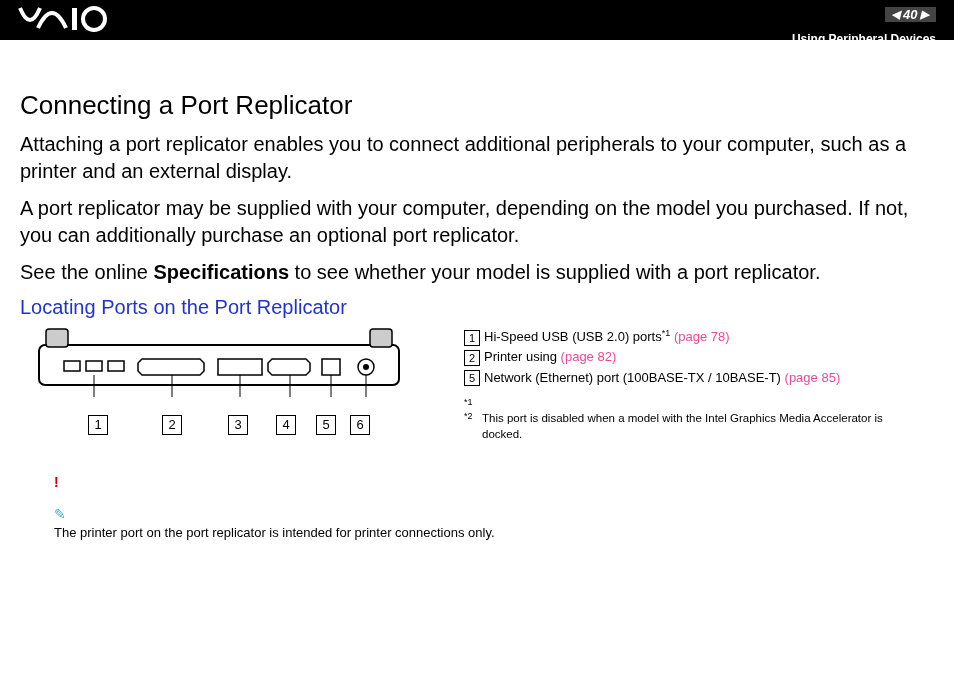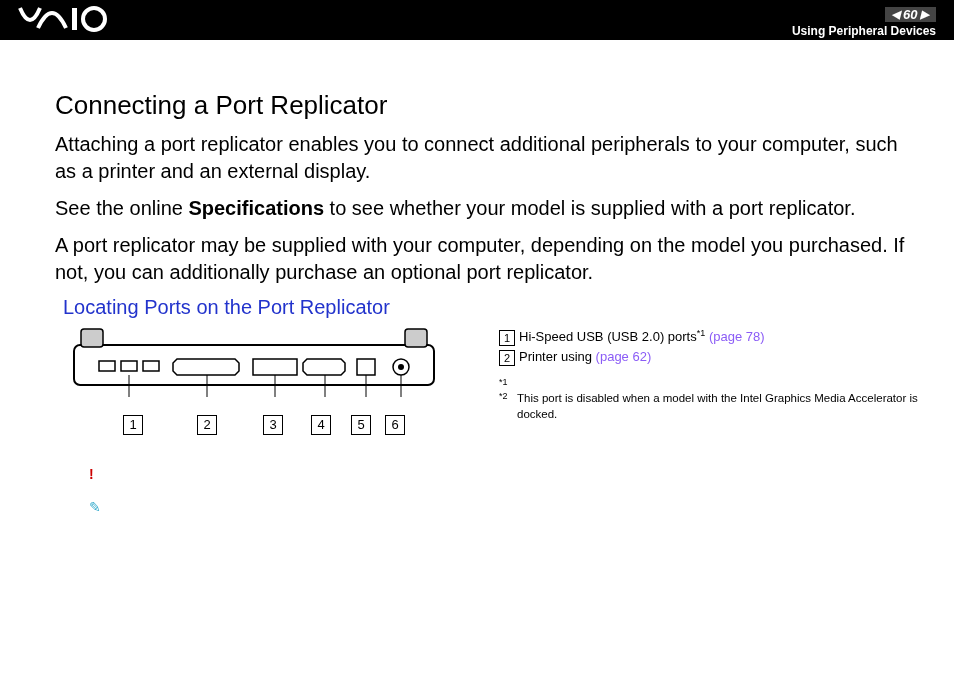--- a/index.html
+++ b/index.html
@@ -43,41 +43,41 @@
     font-size: 13px;
   }
   .arrow {
     font-size: 11px;
     padding: 0 3px;
     cursor: pointer;
   }
   .section {
     font-weight: bold;
     font-size: 12px;
-    margin-top: 2px;
+    margin-top: 10px;
   }
   .content {
-    padding: 18px 36px 0 55px;
+    padding: 18px 36px 0 20px;
   }
   h1 {
     font-weight: normal;
     font-size: 26px;
     margin: 32px 0 10px 0;
   }
   p.body {
     font-size: 20px;
     line-height: 1.35;
     margin: 0 0 10px 0;
   }
   .bold { font-weight: bold; }
   h2 {
     color: #2233cc;
     font-weight: normal;
     font-size: 20px;
-    margin: 10px 0 8px 8px;
+    margin: 10px 0 8px 0;
   }
   .cols {
     display: flex;
     gap: 30px;
   }
   .diagram-col {
     width: 400px;
     padding-left: 14px;
   }
   .legend-col {
@@ -91,21 +91,21 @@
     width: 14px;
     height: 14px;
     line-height: 14px;
     text-align: center;
     font-size: 11px;
     font-family: Arial;
     margin-right: 4px;
     vertical-align: middle;
   }
   .link {
-    color: #8b5cf6;
+    color: #ec4899;
     cursor: pointer;
   }
   .sup {
     font-size: 9px;
     vertical-align: super;
   }
   .footnote {
     font-size: 11.5px;
     font-family: Arial, sans-serif;
     line-height: 1.4;
@@ -153,34 +153,34 @@
     <svg width="110" height="30" viewBox="0 0 110 30">
       <path d="M2 4 Q 12 28 22 4" stroke="#fff" stroke-width="4" fill="none"></path>
       <path d="M20 24 Q 34 -6 48 24" stroke="#fff" stroke-width="4" fill="none"></path>
       <rect x="54" y="4" width="5" height="22" fill="#fff"></rect>
       <circle cx="76" cy="15" r="11" stroke="#fff" stroke-width="4" fill="none"></circle>
     </svg>
   </span>
   <div class="pagebox">
     <span class="pagenum-wrap">
       <span class="arrow">◀</span>
-      <span>60</span>
+      <span>40</span>
       <span class="arrow">▶</span>
     </span>
     <div class="section">Using Peripheral Devices</div>
   </div>
 </div>
 
 <div class="content">
   <h1>Connecting a Port Replicator</h1>
   <p class="body">Attaching a port replicator enables you to connect additional peripherals to your computer, such as a printer and an external display.</p>
+  <p class="body">A port replicator may be supplied with your computer, depending on the model you purchased. If not, you can additionally purchase an optional port replicator.</p>
   <p class="body">
     <span>See the online </span><span class="bold">Specifications</span><span> to see whether your model is supplied with a port replicator.</span>
   </p>
-  <p class="body">A port replicator may be supplied with your computer, depending on the model you purchased. If not, you can additionally purchase an optional port replicator.</p>
   <h2>Locating Ports on the Port Replicator</h2>
 
   <div class="cols">
     <div class="diagram-col">
       <svg class="diagram-svg" width="370" height="70" viewBox="0 0 370 70">
         <rect x="5" y="18" width="360" height="40" rx="6" fill="#fff" stroke="#000" stroke-width="2"></rect>
         <rect x="12" y="2" width="22" height="18" rx="3" fill="#ccc" stroke="#000" stroke-width="1.5"></rect>
         <rect x="336" y="2" width="22" height="18" rx="3" fill="#ccc" stroke="#000" stroke-width="1.5"></rect>
 
         <rect x="30" y="34" width="16" height="10" fill="#fff" stroke="#000" stroke-width="1.5"></rect>
@@ -210,29 +210,31 @@
         <span class="numbox" style="margin-left:22px">2</span>
         <span class="numbox" style="margin-left:14px">3</span>
         <span class="numbox" style="margin-left:-4px">4</span>
         <span class="numbox" style="margin-left:-12px">5</span>
         <span class="numbox" style="margin-left:-18px">6</span>
       </div>
     </div>
 
     <div class="legend-col">
       <div><span class="numbox">1</span><span>Hi-Speed USB (USB 2.0) ports</span><span class="sup">*1</span> <span class="link">(page 78)</span></div>
-      <div><span class="numbox">2</span><span>Printer using </span><span class="link">(page 62)</span></div>
+      <div><span class="numbox">2</span><span>Printer using </span><span class="link">(page 82)</span></div>
+      <div><span class="numbox">5</span><span>Network (Ethernet) port (100BASE-TX / 10BASE-T) </span><span class="link">(page 85)</span></div>
 
       <div class="footnote" style="margin-top:8px">
         <span class="sup">*1</span>
       </div>
       <div class="footnote">
         <span class="sup">*2</span>
         <span>This port is disabled when a model with the Intel Graphics Media Accelerator is docked.</span>
       </div>
     </div>
   </div>
 
   <div class="notes">
     <div class="exclaim">!</div>
     <div class="pencil" style="margin-top:14px">✎</div>
+    <div>The printer port on the port replicator is intended for printer connections only.</div>
   </div>
 </div>
 
 </body></html>

